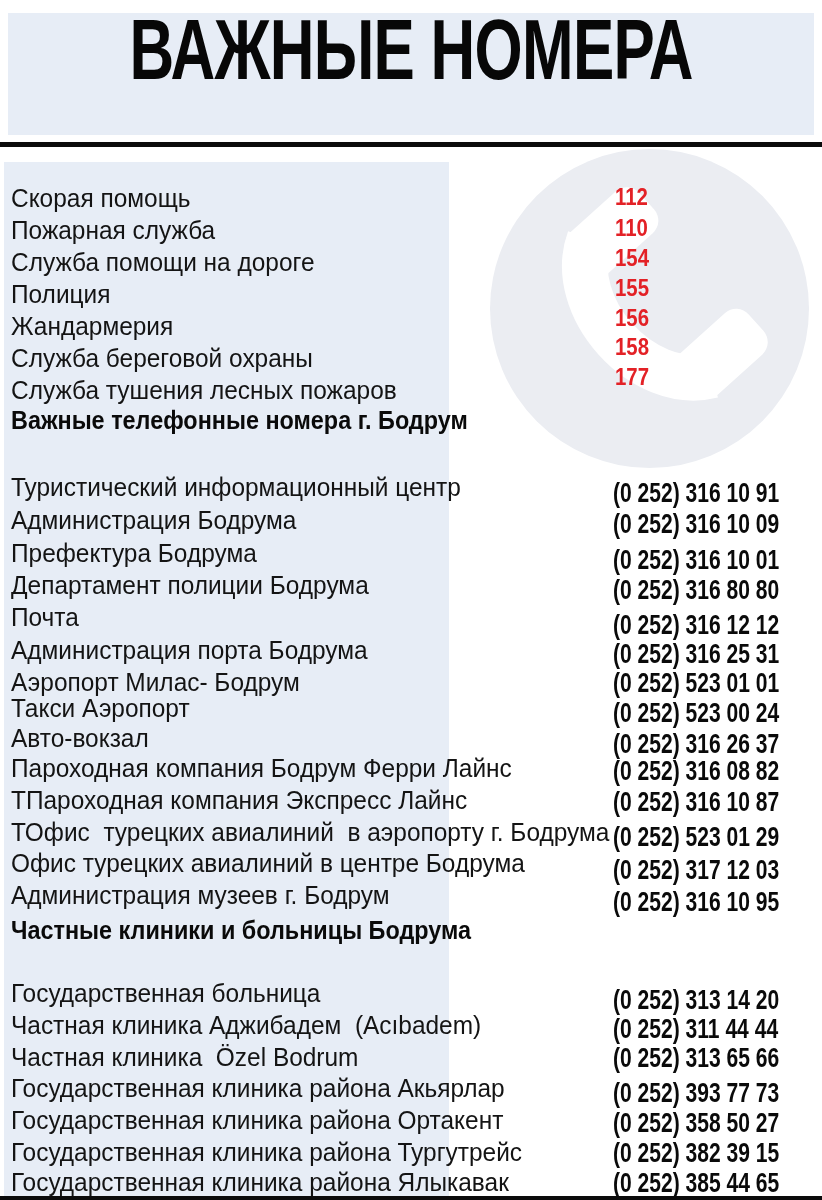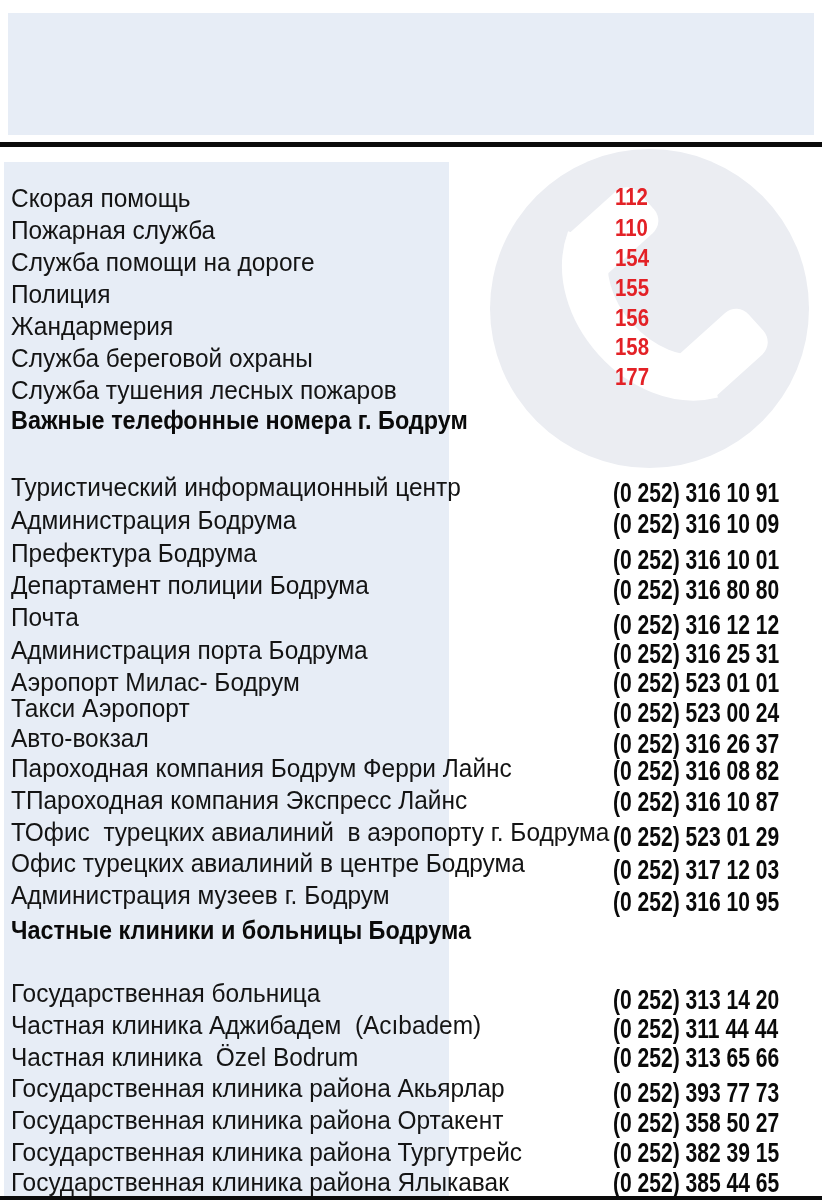--- a/index.html
+++ b/index.html
@@ -68,20 +68,21 @@
   }
 </style>
 </head>
 <body>
 
 <div class="page">
 
   <div class="header-panel"></div>
 
   <div class="title">
+    <span class="tline"><span>ВАЖНЫЕ НОМЕРА</span></span>
   </div>
 
   <div class="rule-top"></div>
 
   <div class="content-panel"></div>
 
   <svg class="watermark" viewBox="0 0 320 320" aria-hidden="true">
     <circle cx="160" cy="160" r="160" style="fill:var(--circle)"></circle>
     <g transform="rotate(48 160 160)">
       <rect x="50" y="90" width="56" height="94" rx="17" fill="#ffffff"></rect>

